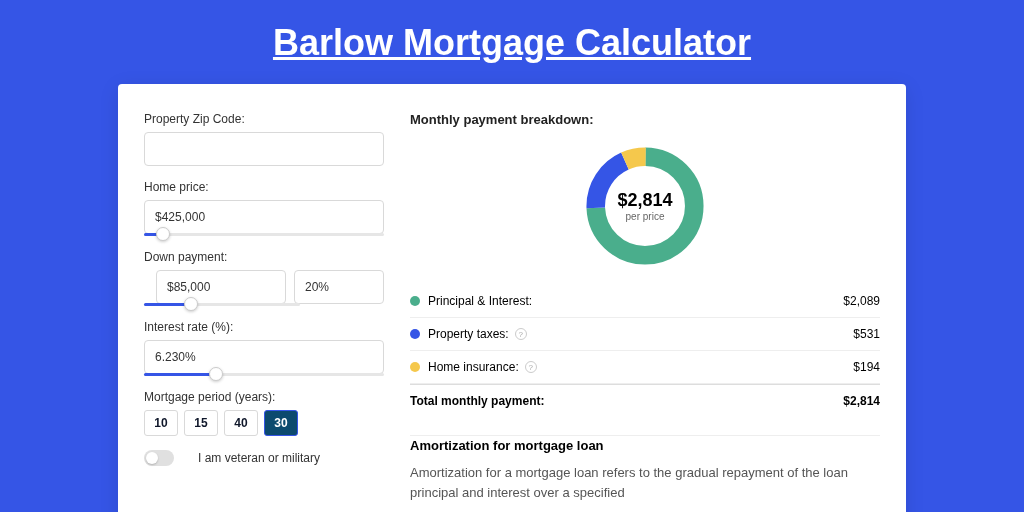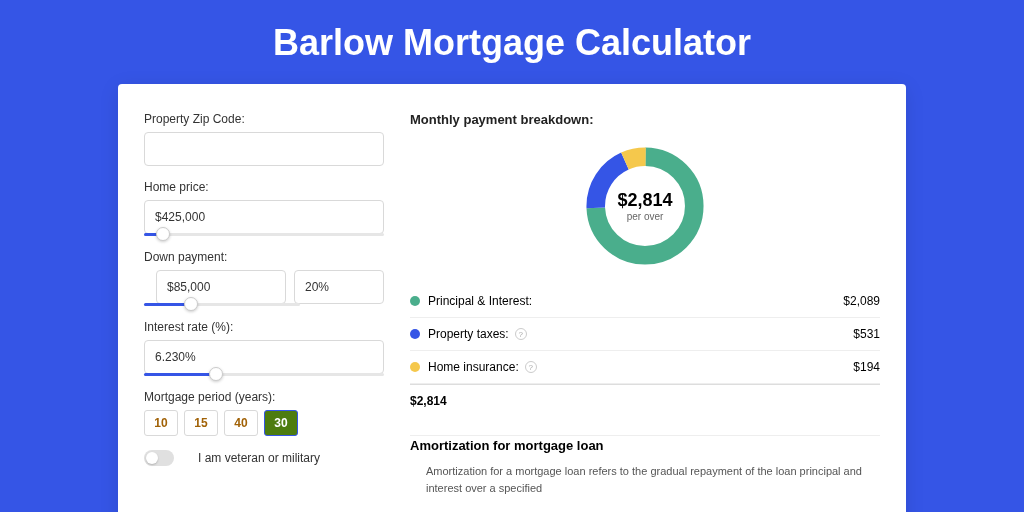--- a/index.html
+++ b/index.html
@@ -1,55 +1,55 @@
 <!DOCTYPE html>
 <html><head>
 <meta charset="utf-8">
 <style>
   * { box-sizing: border-box; margin: 0; padding: 0; }
   html, body { width: 1024px; height: 512px; overflow: hidden; font-family: -apple-system, BlinkMacSystemFont, "Segoe UI", Arial, sans-serif; }
   body { background: #3555e6; }
-  .page-title { color: #fff; font-size: 36px; font-weight: 800; text-align: center; padding: 22px 0 20px; }
+  .page-title { color: #fff; font-size: 36px; font-weight: 800; text-align: center; padding: 22px 0 20px; text-decoration: underline; }
   .card { background: #fff; width: 788px; margin: 0 auto; border-radius: 4px; padding: 28px 26px; height: 500px; box-shadow: 0 4px 20px rgba(0,0,0,0.1); position: relative; }
   .cols { display: flex; gap: 26px; }
   .left { width: 240px; flex-shrink: 0; }
   .right { flex: 1; }
   .label { font-size: 12px; color: #333; margin-bottom: 6px; }
   .field-wrap { margin-bottom: 14px; }
   .input { width: 100%; height: 34px; border: 1px solid #d9d9d9; border-radius: 4px; padding: 0 10px; font-size: 12px; color: #333; }
   .track { height: 3px; background: #e6e6e6; position: relative; border-radius: 2px; margin-top: -1px; }
   .track .fill { height: 3px; background: #3555e6; position: absolute; left: 0; top: 0; border-radius: 2px; }
   .track .thumb { width: 14px; height: 14px; background: #fff; border: 1px solid #ccc; border-radius: 50%; position: absolute; top: -6px; box-shadow: 0 1px 3px rgba(0,0,0,0.2); }
   .row2 { display: flex; gap: 8px; }
   .row2 .c1 { flex: 1; padding-left: 12px; }
   .row2 .c2 { width: 90px; }
   .periods { display: flex; gap: 6px; margin-top: 6px; }
-  .period-btn { width: 34px; height: 26px; border: 1px solid #d9d9d9; border-radius: 3px; background: #fff; font-size: 12px; font-weight: 600; color: #a16207; display:flex; align-items:center; justify-content:center; }
-  .period-btn.active { background: #4d7c0f; color: #fff; border-color: #3555e6; }
+  .period-btn { width: 34px; height: 26px; border: 1px solid #d9d9d9; border-radius: 3px; background: #fff; font-size: 12px; font-weight: 600; color: #0f172a; display:flex; align-items:center; justify-content:center; }
+  .period-btn.active { background: #0c4a6e; color: #fff; border-color: #3555e6; }
   .toggle-row { display: flex; align-items: center; gap: 24px; margin-top: 12px; }
   .toggle { width: 30px; height: 16px; background: #e0e0e0; border-radius: 10px; position: relative; }
   .toggle .knob { width: 12px; height: 12px; background: #fff; border-radius: 50%; position: absolute; top: 2px; left: 2px; box-shadow: 0 1px 2px rgba(0,0,0,0.2); }
   .toggle-label { font-size: 12px; color: #333; }
   .section-title { font-size: 13px; font-weight: 700; color: #222; margin-bottom: 14px; }
   .donut-wrap { display: flex; justify-content: center; margin-bottom: 14px; }
   .donut { position: relative; width: 130px; height: 130px; }
   .donut-center { position: absolute; inset: 26px; background: #fff; border-radius: 50%; display: flex; flex-direction: column; align-items: center; justify-content: center; }
   .donut-val { font-size: 18px; font-weight: 700; }
   .donut-sub { font-size: 10px; color: #666; }
   .legend { margin-top: 6px; }
   .legend-row { display: flex; align-items: center; padding: 9px 0; border-bottom: 1px solid #eee; font-size: 12px; }
   .legend-row:last-of-type { border-bottom: none; }
   .dot { width: 10px; height: 10px; border-radius: 50%; margin-right: 8px; flex-shrink: 0; }
   .legend-name { flex: 1; display:flex; align-items:center; gap:6px; }
   .legend-amt { font-weight: 400; }
   .total-row { display: flex; padding: 9px 0; font-size: 12px; font-weight: 700; border-top: 1px solid #ddd; }
   .info-icon { width: 12px; height: 12px; border: 1px solid #ccc; border-radius: 50%; font-size: 8px; color: #aaa; display:inline-flex; align-items:center; justify-content:center; }
   .amort { margin-top: 18px; border-top: 1px solid #eee; padding-top: 2px; }
   .amort-title { font-size: 13px; font-weight: 700; margin-bottom: 10px; }
-  .amort-text { font-size: 11px; color: #555; line-height: 1.5; margin-left: 16px; }
+  .amort-text { font-size: 13px; color: #555; line-height: 1.5; }
 </style>
 </head>
 <body>
 
 <h1 class="page-title">Barlow Mortgage Calculator</h1>
 
 <div class="card">
   <div class="cols">
     <div class="left">
 
@@ -112,21 +112,21 @@
 
       <div class="donut-wrap">
         <div class="donut">
           <svg width="130" height="130" viewBox="0 0 42 42">
             <circle cx="21" cy="21" r="15.915" fill="transparent" stroke="#4aae8c" stroke-width="6" stroke-dasharray="74.3 25.7" stroke-dashoffset="25"></circle>
             <circle cx="21" cy="21" r="15.915" fill="transparent" stroke="#3555e6" stroke-width="6" stroke-dasharray="18.9 81.1" stroke-dashoffset="50.7"></circle>
             <circle cx="21" cy="21" r="15.915" fill="transparent" stroke="#f5c84c" stroke-width="6" stroke-dasharray="6.9 93.1" stroke-dashoffset="31.8"></circle>
           </svg>
           <div class="donut-center">
             <div class="donut-val">$2,814</div>
-            <div class="donut-sub">per over</div>
+            <div class="donut-sub">per price</div>
           </div>
         </div>
       </div>
 
       <div class="legend">
         <div class="legend-row">
           <span class="dot" style="background:#4aae8c"></span>
           <span class="legend-name">
               <span>Principal &amp; Interest:</span>
             </span>
@@ -142,20 +142,21 @@
         </div>
         <div class="legend-row">
           <span class="dot" style="background:#f5c84c"></span>
           <span class="legend-name">
               <span>Home insurance:</span>
               <span class="info-icon">?</span>
             </span>
           <span class="legend-amt">$194</span>
         </div>
         <div class="total-row">
+          <span style="flex:1">Total monthly payment:</span>
           <span>$2,814</span>
         </div>
       </div>
 
       <div class="amort">
         <div class="amort-title">Amortization for mortgage loan</div>
         <div class="amort-text">Amortization for a mortgage loan refers to the gradual repayment of the loan principal and interest over a specified</div>
       </div>
 
     </div>

